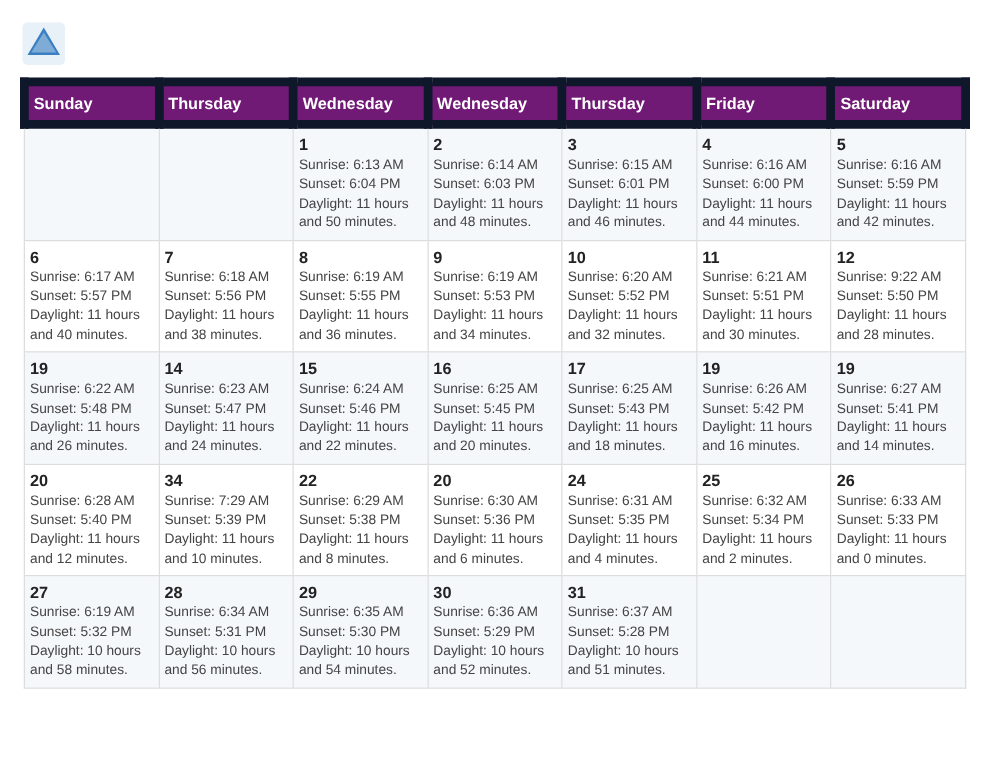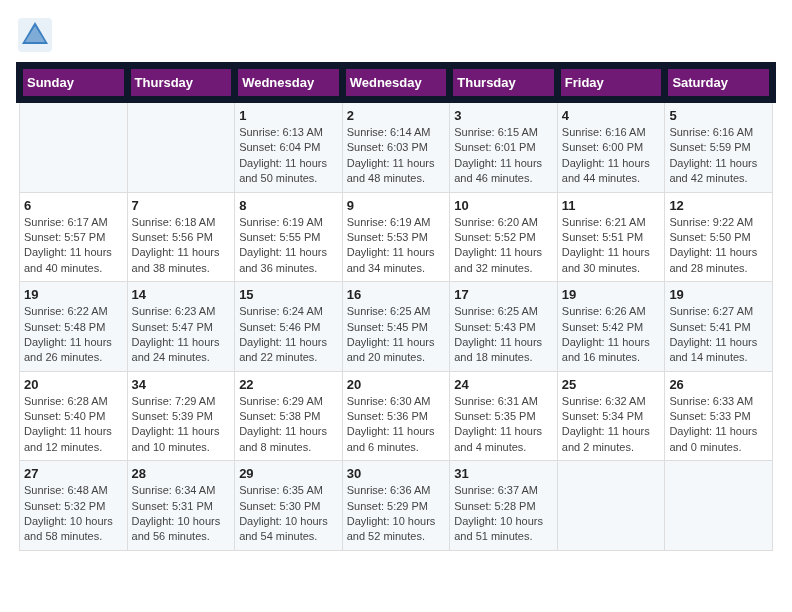--- a/index.html
+++ b/index.html
@@ -277,21 +277,21 @@
         <td>
           <span class="day-number">26</span>
           <div class="day-info">Sunrise: 6:33 AM
 Sunset: 5:33 PM
 Daylight: 11 hours and 0 minutes.</div>
         </td>
       </tr>
       <tr>
         <td>
           <span class="day-number">27</span>
-          <div class="day-info">Sunrise: 6:48 AM
+          <div class="day-info">Sunrise: 6:19 AM
 Sunset: 5:32 PM
 Daylight: 10 hours and 58 minutes.</div>
         </td>
         <td>
           <span class="day-number">28</span>
           <div class="day-info">Sunrise: 6:34 AM
 Sunset: 5:31 PM
 Daylight: 10 hours and 56 minutes.</div>
         </td>
         <td>

